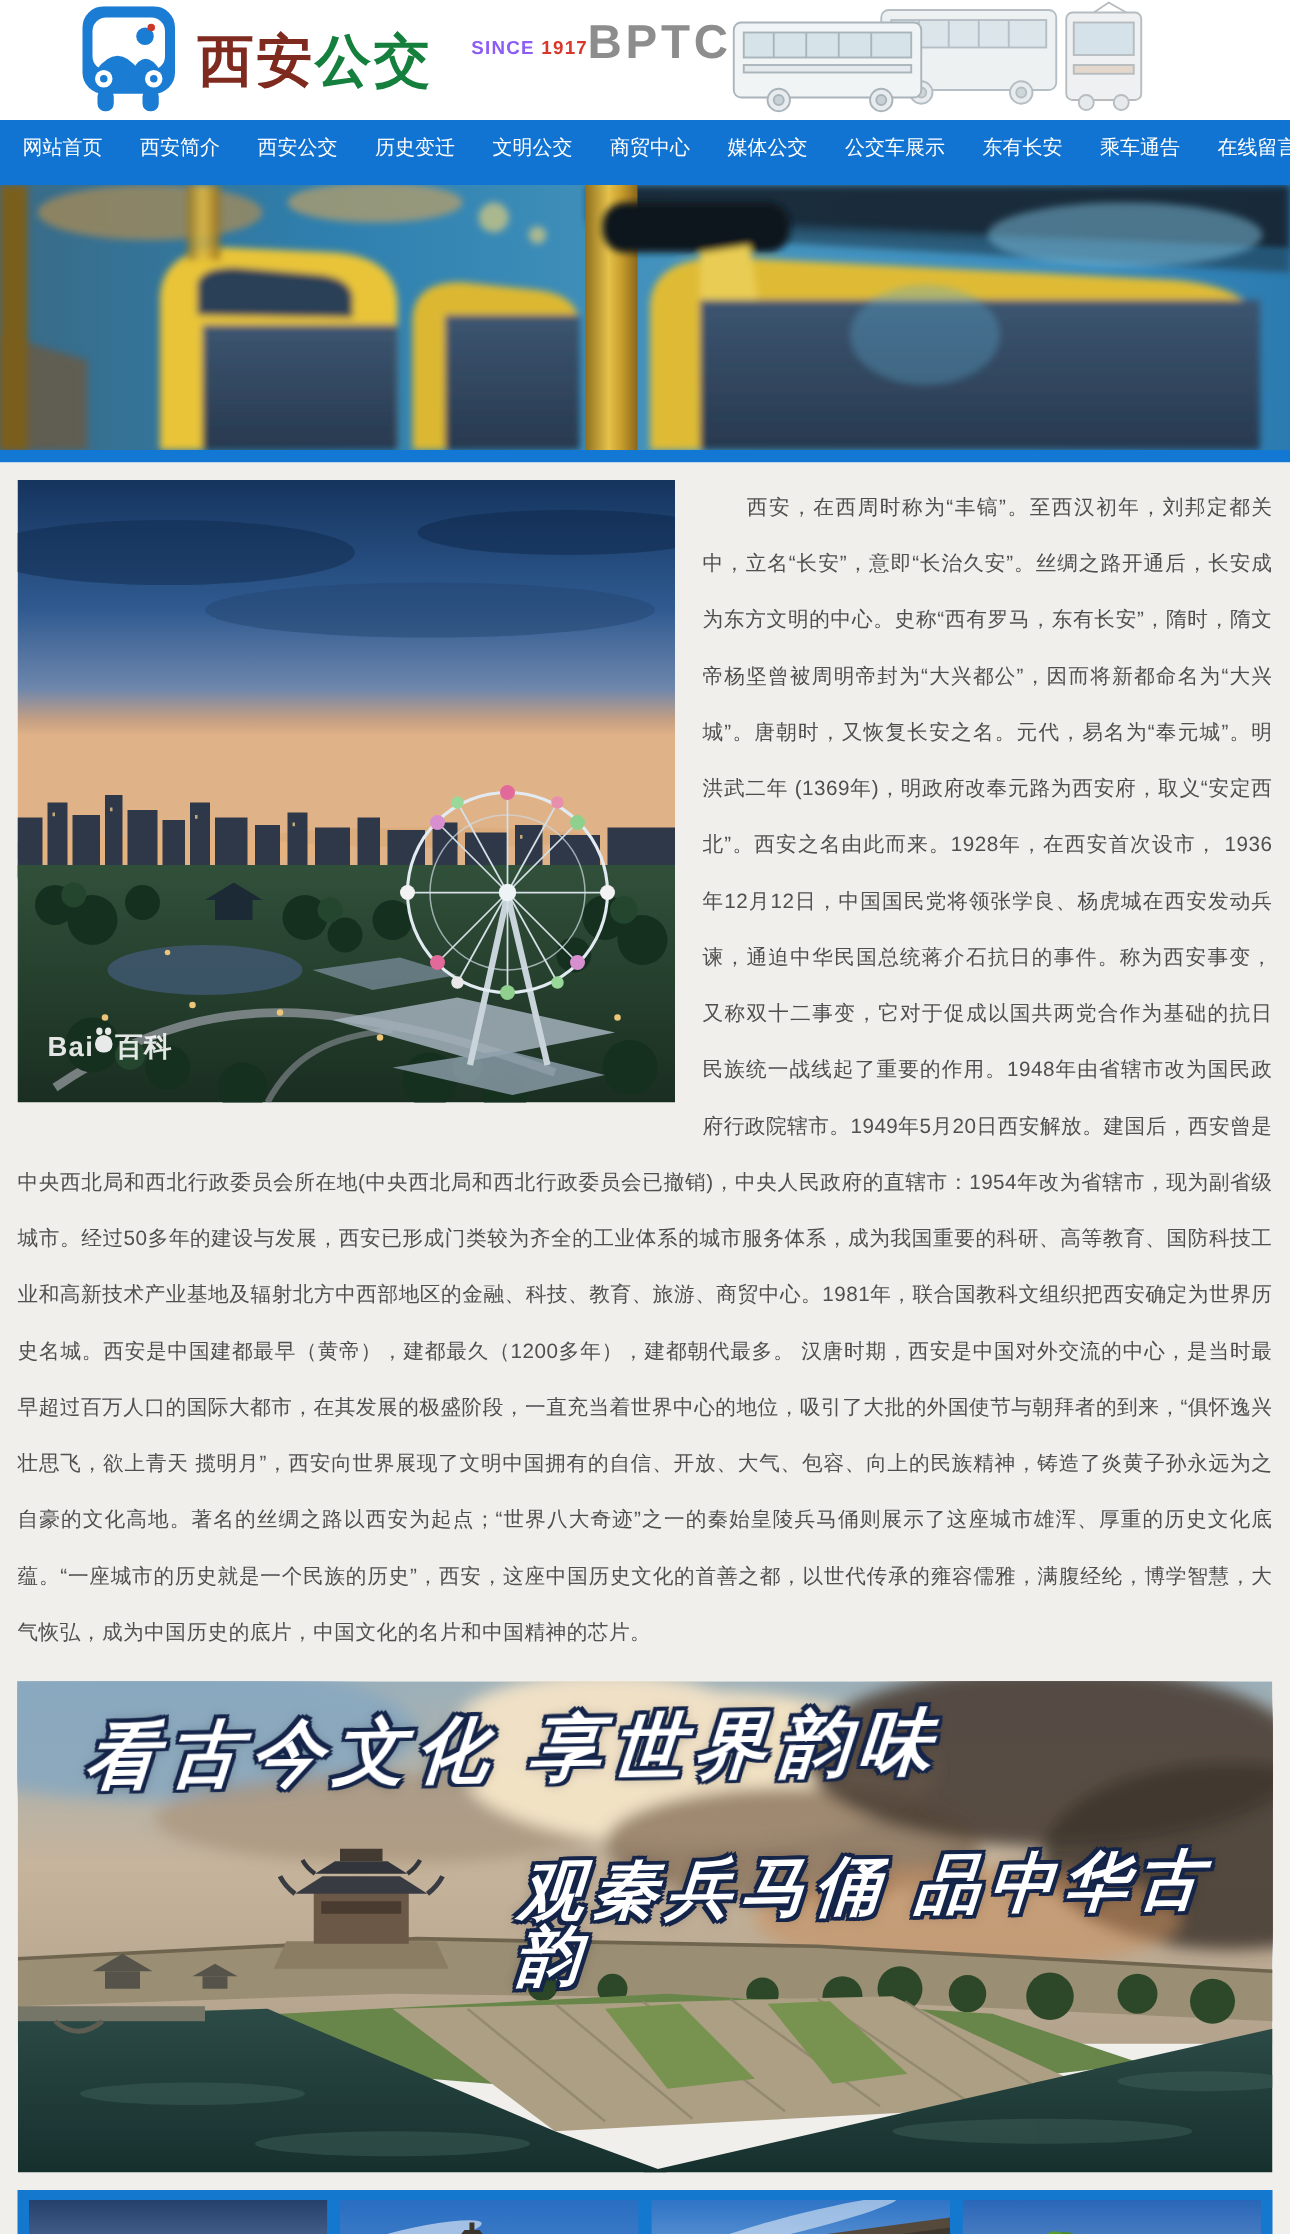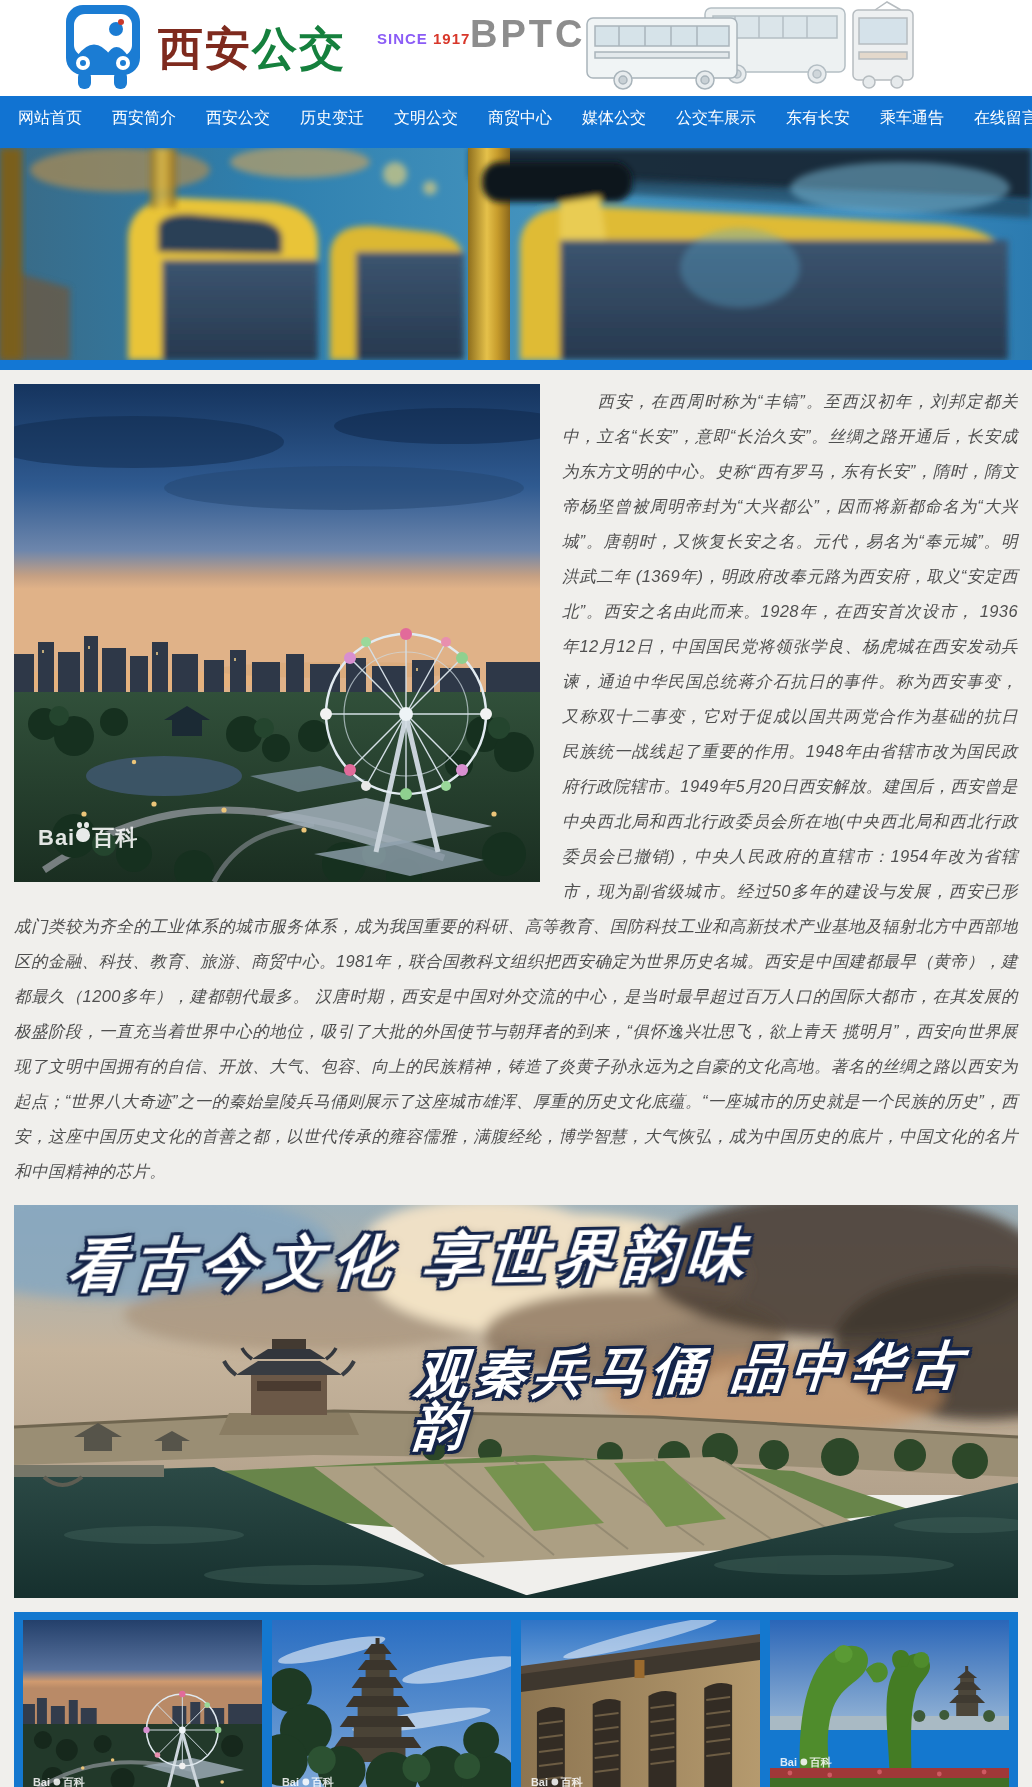--- a/index.html
+++ b/index.html
@@ -35,21 +35,21 @@
 
   
   .main { background:#f0efec; padding:12px 14px 14px; }
   .intro-wrap { min-height:690px; overflow:visible; }
   .city-figure { float:left; width:526px; height:498px; margin:2px 22px 10px 0; position:relative; line-height:0; }
   .city-figure svg { display:block; }
   .wm { position:absolute; left:24px; bottom:34px; color:rgba(255,255,255,.88);
         font-size:22px; font-weight:bold; letter-spacing:1px; display:flex; align-items:center; }
   .wm .paw { width:14px; height:14px; background:rgba(255,255,255,.9); border-radius:50% 50% 46% 46%; margin:0 2px 6px 1px; position:relative; }
   .wm .paw::before { content:""; position:absolute; top:-6px; left:1px; width:5px; height:6px; background:rgba(255,255,255,.9); border-radius:50%; box-shadow:7px 0 0 rgba(255,255,255,.9); }
-  .intro-text { font-size:16.5px; line-height:35px; text-align:justify; text-indent:2.15em; color:#4f4f4f; letter-spacing:.4px; padding-top:2px;font-style:italic; }
+  .intro-text { font-size:16.5px; line-height:45px; text-align:justify; text-indent:2.15em; color:#4f4f4f; letter-spacing:.4px; padding-top:2px; }
   .clear { clear:both; }
 
   
   .banner { position:relative; margin-top:16px; height:393px; overflow:hidden; line-height:0; }
   .banner svg { display:block; }
   .cal { position:absolute; color:#ffffff; font-weight:bold; font-style:italic; line-height:1;
          transform:skewX(-5deg) rotate(-1deg);
          text-shadow:-3px -3px 0 #15254a, 3px -3px 0 #15254a, -3px 3px 0 #15254a, 3px 3px 0 #15254a,
                      0 -3px 0 #15254a, 0 3px 0 #15254a, -3px 0 0 #15254a, 3px 0 0 #15254a, 0 0 10px rgba(0,0,0,.35); }
   .cal1 { left:55px; top:26px; font-size:58px; letter-spacing:8px; }

